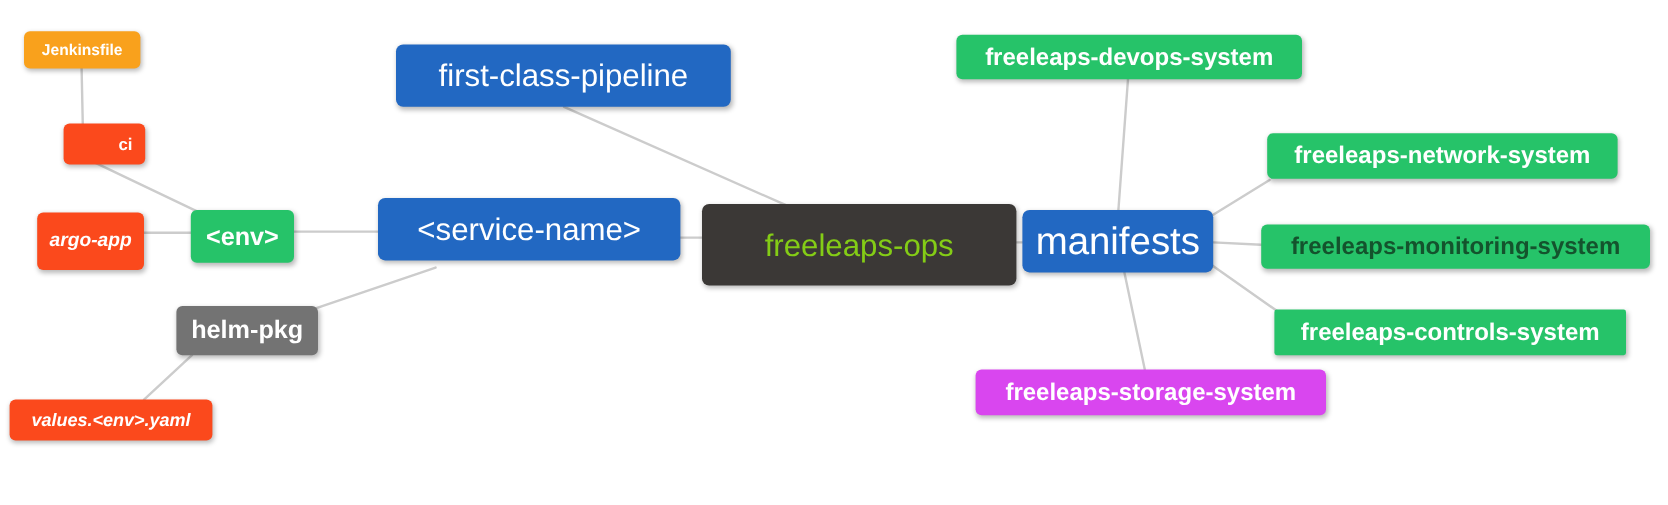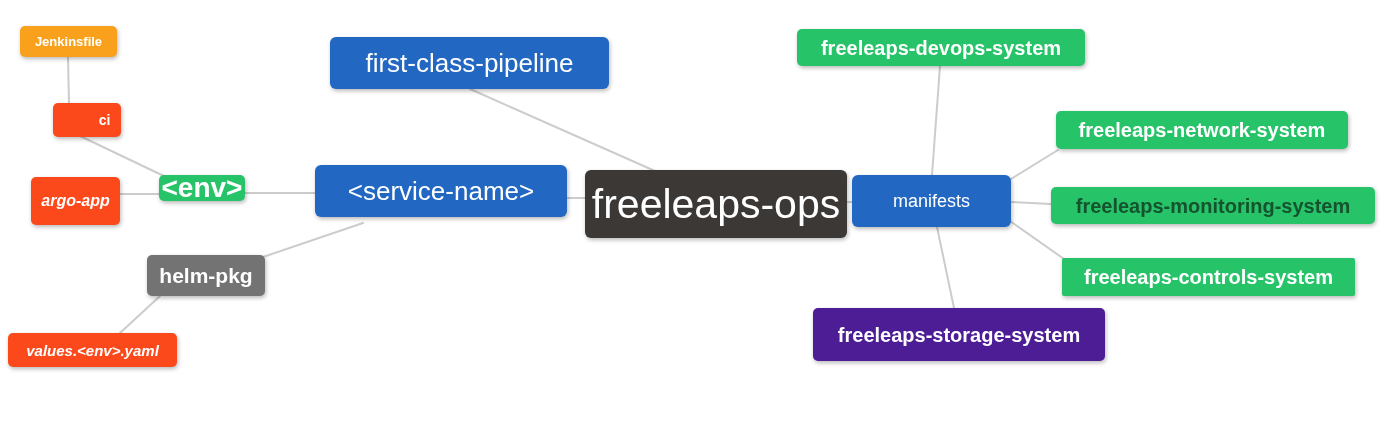--- a/index.html
+++ b/index.html
@@ -55,29 +55,29 @@
       <line x1="470" y1="89" x2="655" y2="171" stroke="#cccccc" stroke-width="2" stroke-linecap="round"></line>
       <line x1="567" y1="198" x2="585" y2="198" stroke="#cccccc" stroke-width="2" stroke-linecap="round"></line>
       <line x1="847" y1="202" x2="852" y2="202" stroke="#cccccc" stroke-width="2" stroke-linecap="round"></line>
       <line x1="932" y1="175" x2="940" y2="66" stroke="#cccccc" stroke-width="2" stroke-linecap="round"></line>
       <line x1="1011" y1="179" x2="1058" y2="150" stroke="#cccccc" stroke-width="2" stroke-linecap="round"></line>
       <line x1="1011" y1="202" x2="1051" y2="204" stroke="#cccccc" stroke-width="2" stroke-linecap="round"></line>
       <line x1="1010" y1="221" x2="1064" y2="259" stroke="#cccccc" stroke-width="2" stroke-linecap="round"></line>
       <line x1="937" y1="227" x2="954" y2="308" stroke="#cccccc" stroke-width="2" stroke-linecap="round"></line>
     </svg>
   <div class="node-layer">
-      <div class="node" style="left: 585px; top: 170px; width: 262px; height: 68px; background: rgb(59, 56, 54); color: #ffffff; font-size: 41px; font-weight: 400; border-radius: 6px;">freeleaps-ops</div>
+      <div class="node" style="left: 585px; top: 170px; width: 262px; height: 68px; background: rgb(59, 56, 54); color: #84cc16; font-size: 26px; font-weight: 400; border-radius: 6px;">freeleaps-ops</div>
       <div class="node" style="left: 314px; top: 37px; width: 279px; height: 52px; background: rgb(34, 104, 194); color: rgb(255, 255, 255); font-size: 26px; font-weight: 400; border-radius: 6px; margin-left: 16px;">first-class-pipeline</div>
       <div class="node" style="left: 315px; top: 165px; width: 252px; height: 52px; background: rgb(34, 104, 194); color: rgb(255, 255, 255); font-size: 26px; font-weight: 400; border-radius: 6px;">&lt;service-name&gt;</div>
-      <div class="node" style="left: 852px; top: 175px; width: 159px; height: 52px; background: rgb(34, 104, 194); color: rgb(255, 255, 255); font-size: 18px; font-weight: 400; border-radius: 6px;">manifests</div>
-      <div class="node" style="left: 159px; top: 175px; width: 86px; height: 26px; background: rgb(38, 195, 105); color: rgb(255, 255, 255); font-size: 28px; font-weight: 700; border-radius: 5px;">&lt;env&gt;</div>
+      <div class="node" style="left: 852px; top: 175px; width: 159px; height: 52px; background: rgb(34, 104, 194); color: rgb(255, 255, 255); font-size: 32px; font-weight: 400; border-radius: 6px;">manifests</div>
+      <div class="node" style="left: 159px; top: 175px; width: 86px; height: 44px; background: rgb(38, 195, 105); color: rgb(255, 255, 255); font-size: 21px; font-weight: 700; border-radius: 5px;">&lt;env&gt;</div>
       <div class="node" style="left: 147px; top: 255px; width: 118px; height: 41px; background: #737373; color: rgb(255, 255, 255); font-size: 21px; font-weight: 700; border-radius: 5px;">helm-pkg</div>
       <div class="node" style="left: 20px; top: 26px; width: 97px; height: 31px; background: rgb(249, 161, 28); color: rgb(255, 255, 255); font-size: 13px; font-weight: 700; border-radius: 5px;">Jenkinsfile</div>
       <div class="node" style="left: 53px; top: 103px; width: 33px; height: 34px; background: rgb(251, 73, 28); color: rgb(255, 255, 255); font-size: 14px; font-weight: 700; border-radius: 5px; padding-left: 35px;">ci</div>
       <div class="node" style="left: 31px; top: 177px; width: 89px; height: 48px; background: rgb(251, 73, 28); color: rgb(255, 255, 255); font-size: 16px; font-weight: 700; border-radius: 5px; font-style: italic;">argo-app</div>
       <div class="node" style="left: 8px; top: 333px; width: 169px; height: 34px; background: rgb(251, 73, 28); color: rgb(255, 255, 255); font-size: 15px; font-weight: 700; border-radius: 5px; font-style: italic;">values.&lt;env&gt;.yaml</div>
       <div class="node" style="left: 797px; top: 29px; width: 288px; height: 37px; background: rgb(38, 195, 105); color: rgb(255, 255, 255); font-size: 20px; font-weight: 700; border-radius: 5px;">freeleaps-devops-system</div>
       <div class="node" style="left: 1056px; top: 111px; width: 292px; height: 38px; background: rgb(38, 195, 105); color: rgb(255, 255, 255); font-size: 20px; font-weight: 700; border-radius: 5px;">freeleaps-network-system</div>
       <div class="node" style="left: 1051px; top: 187px; width: 324px; height: 37px; background: rgb(38, 195, 105); color: #14532d; font-size: 20px; font-weight: 700; border-radius: 5px;">freeleaps-monitoring-system</div>
       <div class="node" style="left: 1062px; top: 258px; width: 293px; height: 38px; background: rgb(38, 195, 105); color: rgb(255, 255, 255); font-size: 20px; font-weight: 700; border-radius: 2px;">freeleaps-controls-system</div>
-      <div class="node" style="left: 813px; top: 308px; width: 292px; height: 53px; background: #4c1d95; color: rgb(255, 255, 255); font-size: 20px; font-weight: 700; border-radius: 5px;">freeleaps-storage-system</div>
+      <div class="node" style="left: 813px; top: 308px; width: 292px; height: 38px; background: #d946ef; color: rgb(255, 255, 255); font-size: 20px; font-weight: 700; border-radius: 5px;">freeleaps-storage-system</div>
     </div>
 </div>
 
 </body></html>

